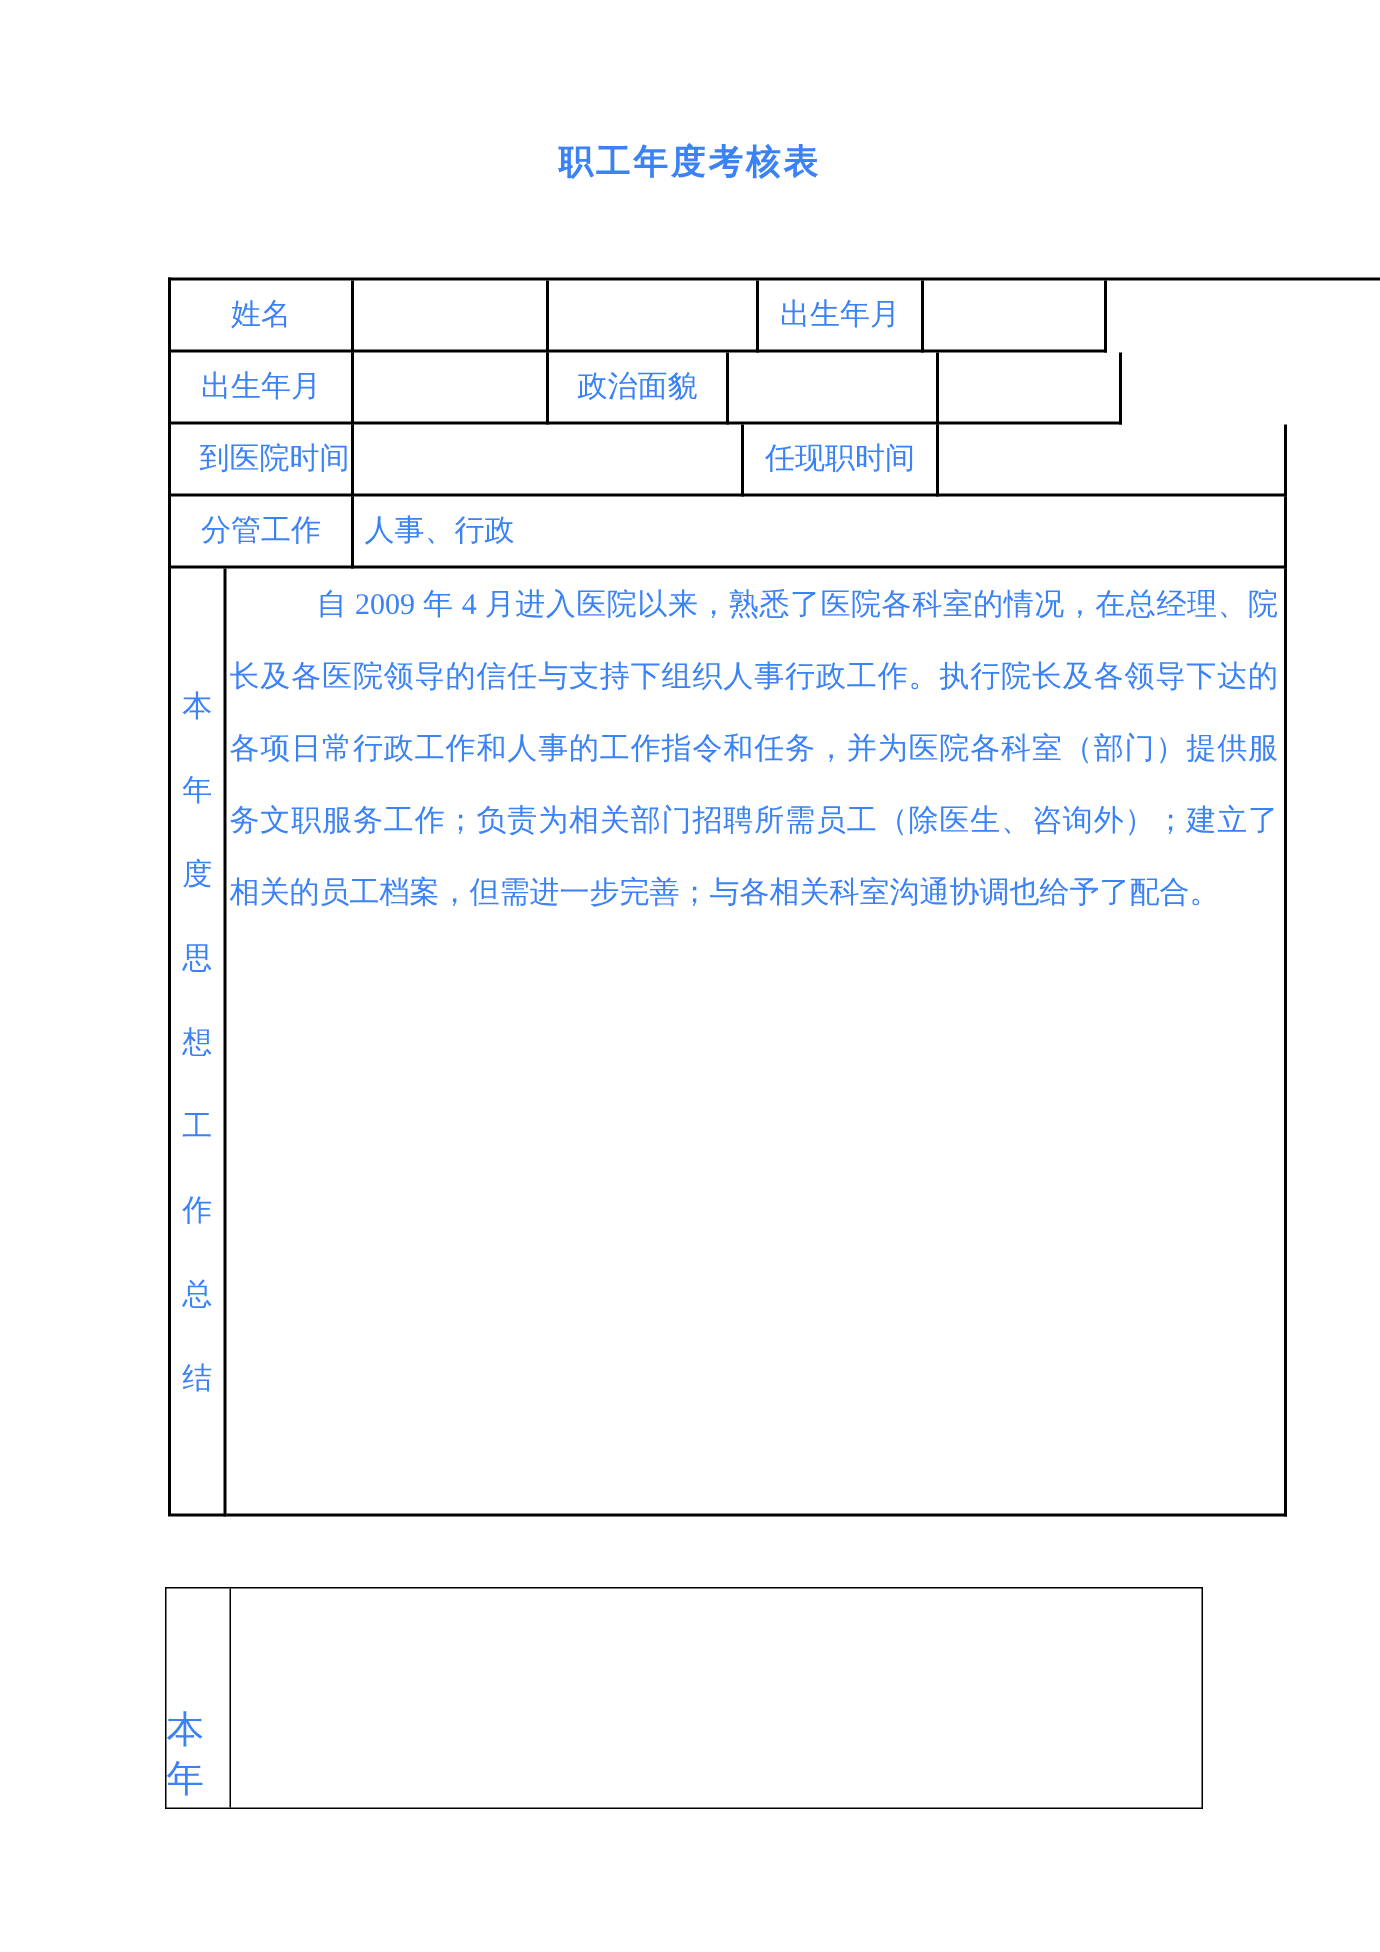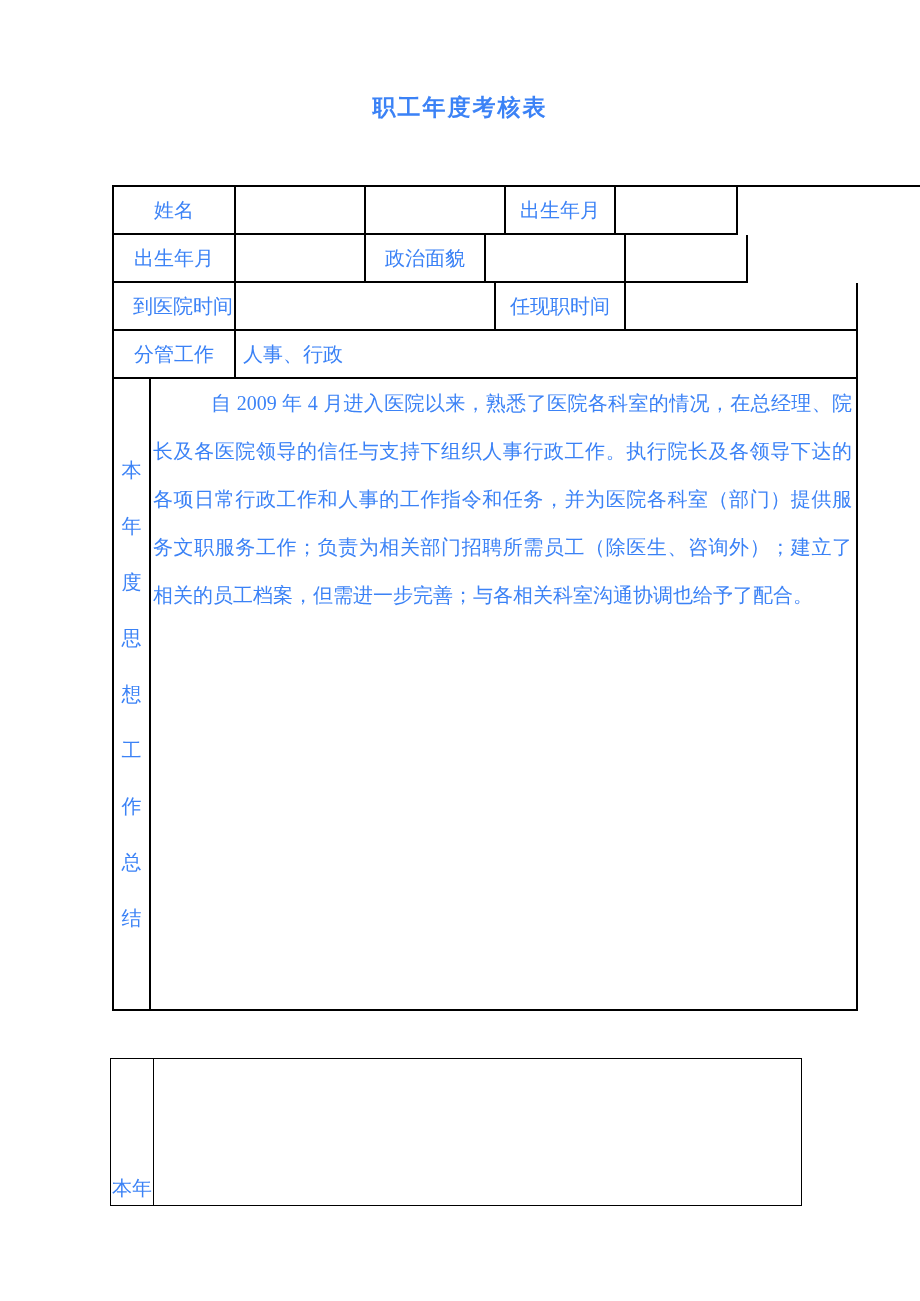--- a/index.html
+++ b/index.html
@@ -60,21 +60,21 @@
     width:692px; height:148px;
     border:1.5px solid #000;
     display:flex;
   }
   .next-side {
     width:43px; height:100%;
     border-right:1.5px solid #000;
     display:flex; flex-direction:column;
     justify-content:flex-end; align-items:center;
     padding-bottom:3px;
-    font-size:20px;
+    font-size:25px;
   }
   .next-content { flex:1; }
 </style>
 </head>
 <body>
 
 <div class="page">
 
   <div class="doc-title">职工年度考核表</div>
 

